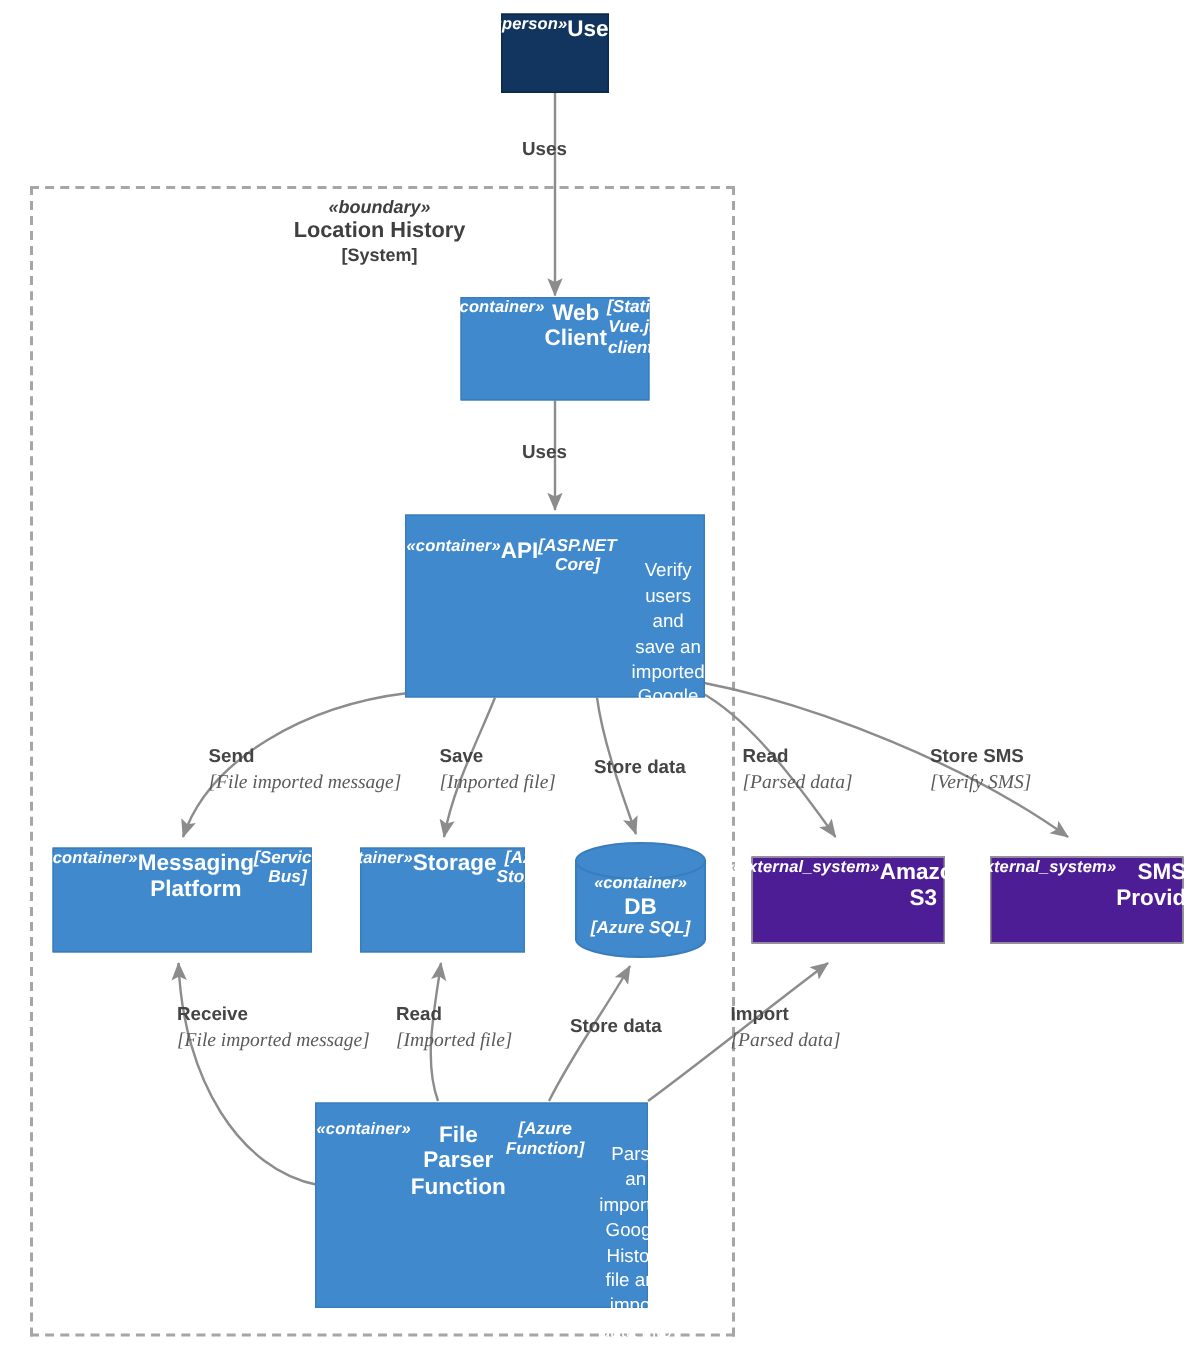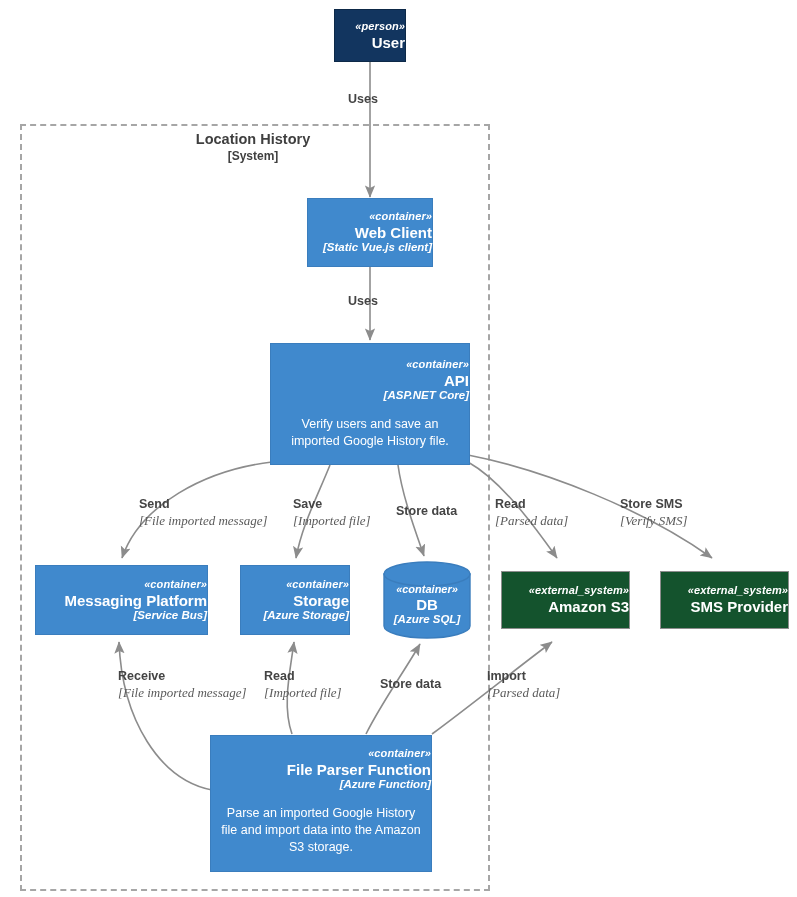--- a/index.html
+++ b/index.html
@@ -1,31 +1,31 @@
 <!DOCTYPE html>
 <html><head>
 <meta charset="utf-8">
 <style>
   html,body{margin:0;padding:0;background:#ffffff;}
   body{width:797px;height:897px;overflow:hidden;
        font-family:"Liberation Sans","DejaVu Sans",sans-serif;}
   #canvas{position:relative;width:797px;height:897px;}
   svg#edges{position:absolute;left:0;top:0;width:797px;height:897px;overflow:visible;}
 
-  .node{position:absolute;box-sizing:border-box;display:flex;flex-direction:column;
-        align-items:flex-end;justify-content:center;text-align:center;color:#ffffff;
+  .node{position:absolute;box-sizing:border-box;display:flex;flex-direction:row;
+        align-items:flex-start;justify-content:center;text-align:center;color:#ffffff;
         line-height:1.16;}
   .node .stereo{font-size:11px;font-style:italic;font-weight:bold;letter-spacing:.1px;}
   .node .title{font-size:15px;font-weight:bold;margin-top:1px;}
   .node .tech{font-size:11.5px;font-style:italic;font-weight:bold;margin-top:0px;}
   .node .desc{font-size:12.5px;font-weight:normal;margin-top:14px;padding:0 10px;line-height:1.35;}
 
   .n-person{background:#12355f;border:1px solid #0d2948;}
   .n-container{background:#4089cd;border:1px solid #3a7dbd;}
-  .n-external{background:#14532d;border:1px solid #8d8d8d;}
+  .n-external{background:#4c1d95;border:1px solid #8d8d8d;}
 
   .cyl{position:absolute;}
   .cyl .cyl-body{position:absolute;left:0;top:0;width:100%;height:100%;}
   .cyl .cyl-txt{position:absolute;left:0;top:0;width:100%;height:100%;
       display:flex;flex-direction:column;align-items:center;justify-content:center;
       color:#fff;text-align:center;line-height:1.16;padding-top:9px;box-sizing:border-box;}
 
   .boundary{position:absolute;border:2px dashed #a6a6a6;background:transparent;}
   .boundary-label{position:absolute;text-align:center;color:#3f3f3f;line-height:1.22;}
   .boundary-label .stereo{font-size:12px;font-style:italic;font-weight:bold;}
@@ -36,20 +36,21 @@
   .elabel .el-t{font-size:12.5px;font-weight:bold;color:#444444;}
   .elabel .el-s{font-size:13px;font-style:italic;color:#5a5a5a;font-family:Liberation Serif, serif;}
 </style>
 </head>
 <body>
 
 <div id="canvas">
 
   <div class="boundary" style="left:20px;top:124px;width:466px;height:763px;"></div>
   <div class="boundary-label" style="left:140px;top:131px;width:226px;">
+    <div class="stereo">«boundary»</div>
     <div class="title">Location History</div>
     <div class="tech">[System]</div>
   </div>
 
   <svg id="edges" viewBox="0 0 797 897">
     <defs>
       <marker id="arrow" markerWidth="9" markerHeight="9" refX="7.2" refY="3.2" orient="auto" markerUnits="strokeWidth">
         <path d="M0,0 L7.6,3.2 L0,6.4 L1.6,3.2 z" fill="#8c8c8c"></path>
       </marker>
     </defs>

